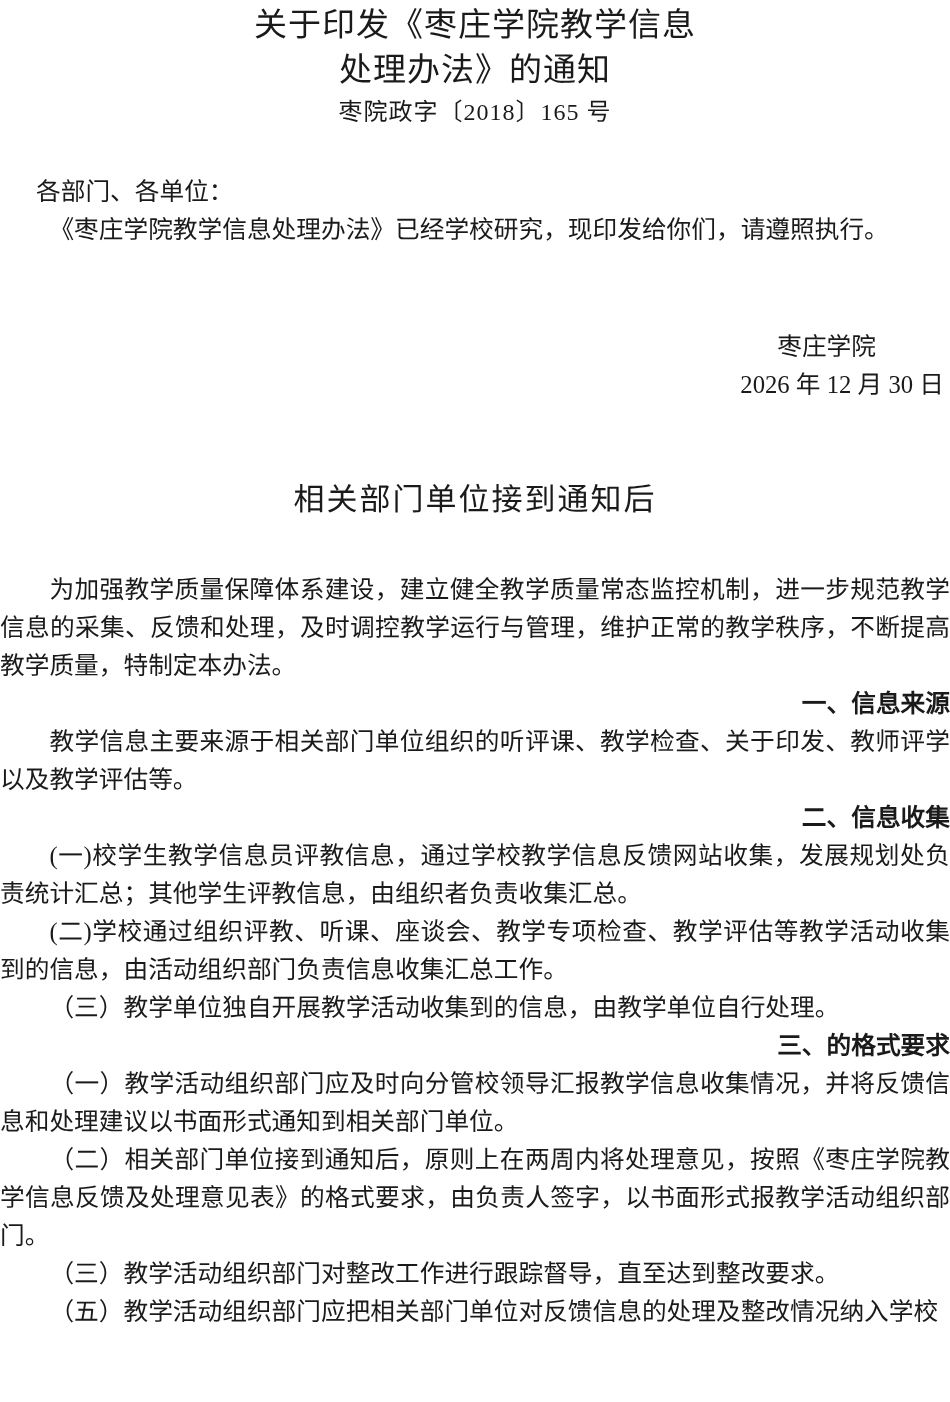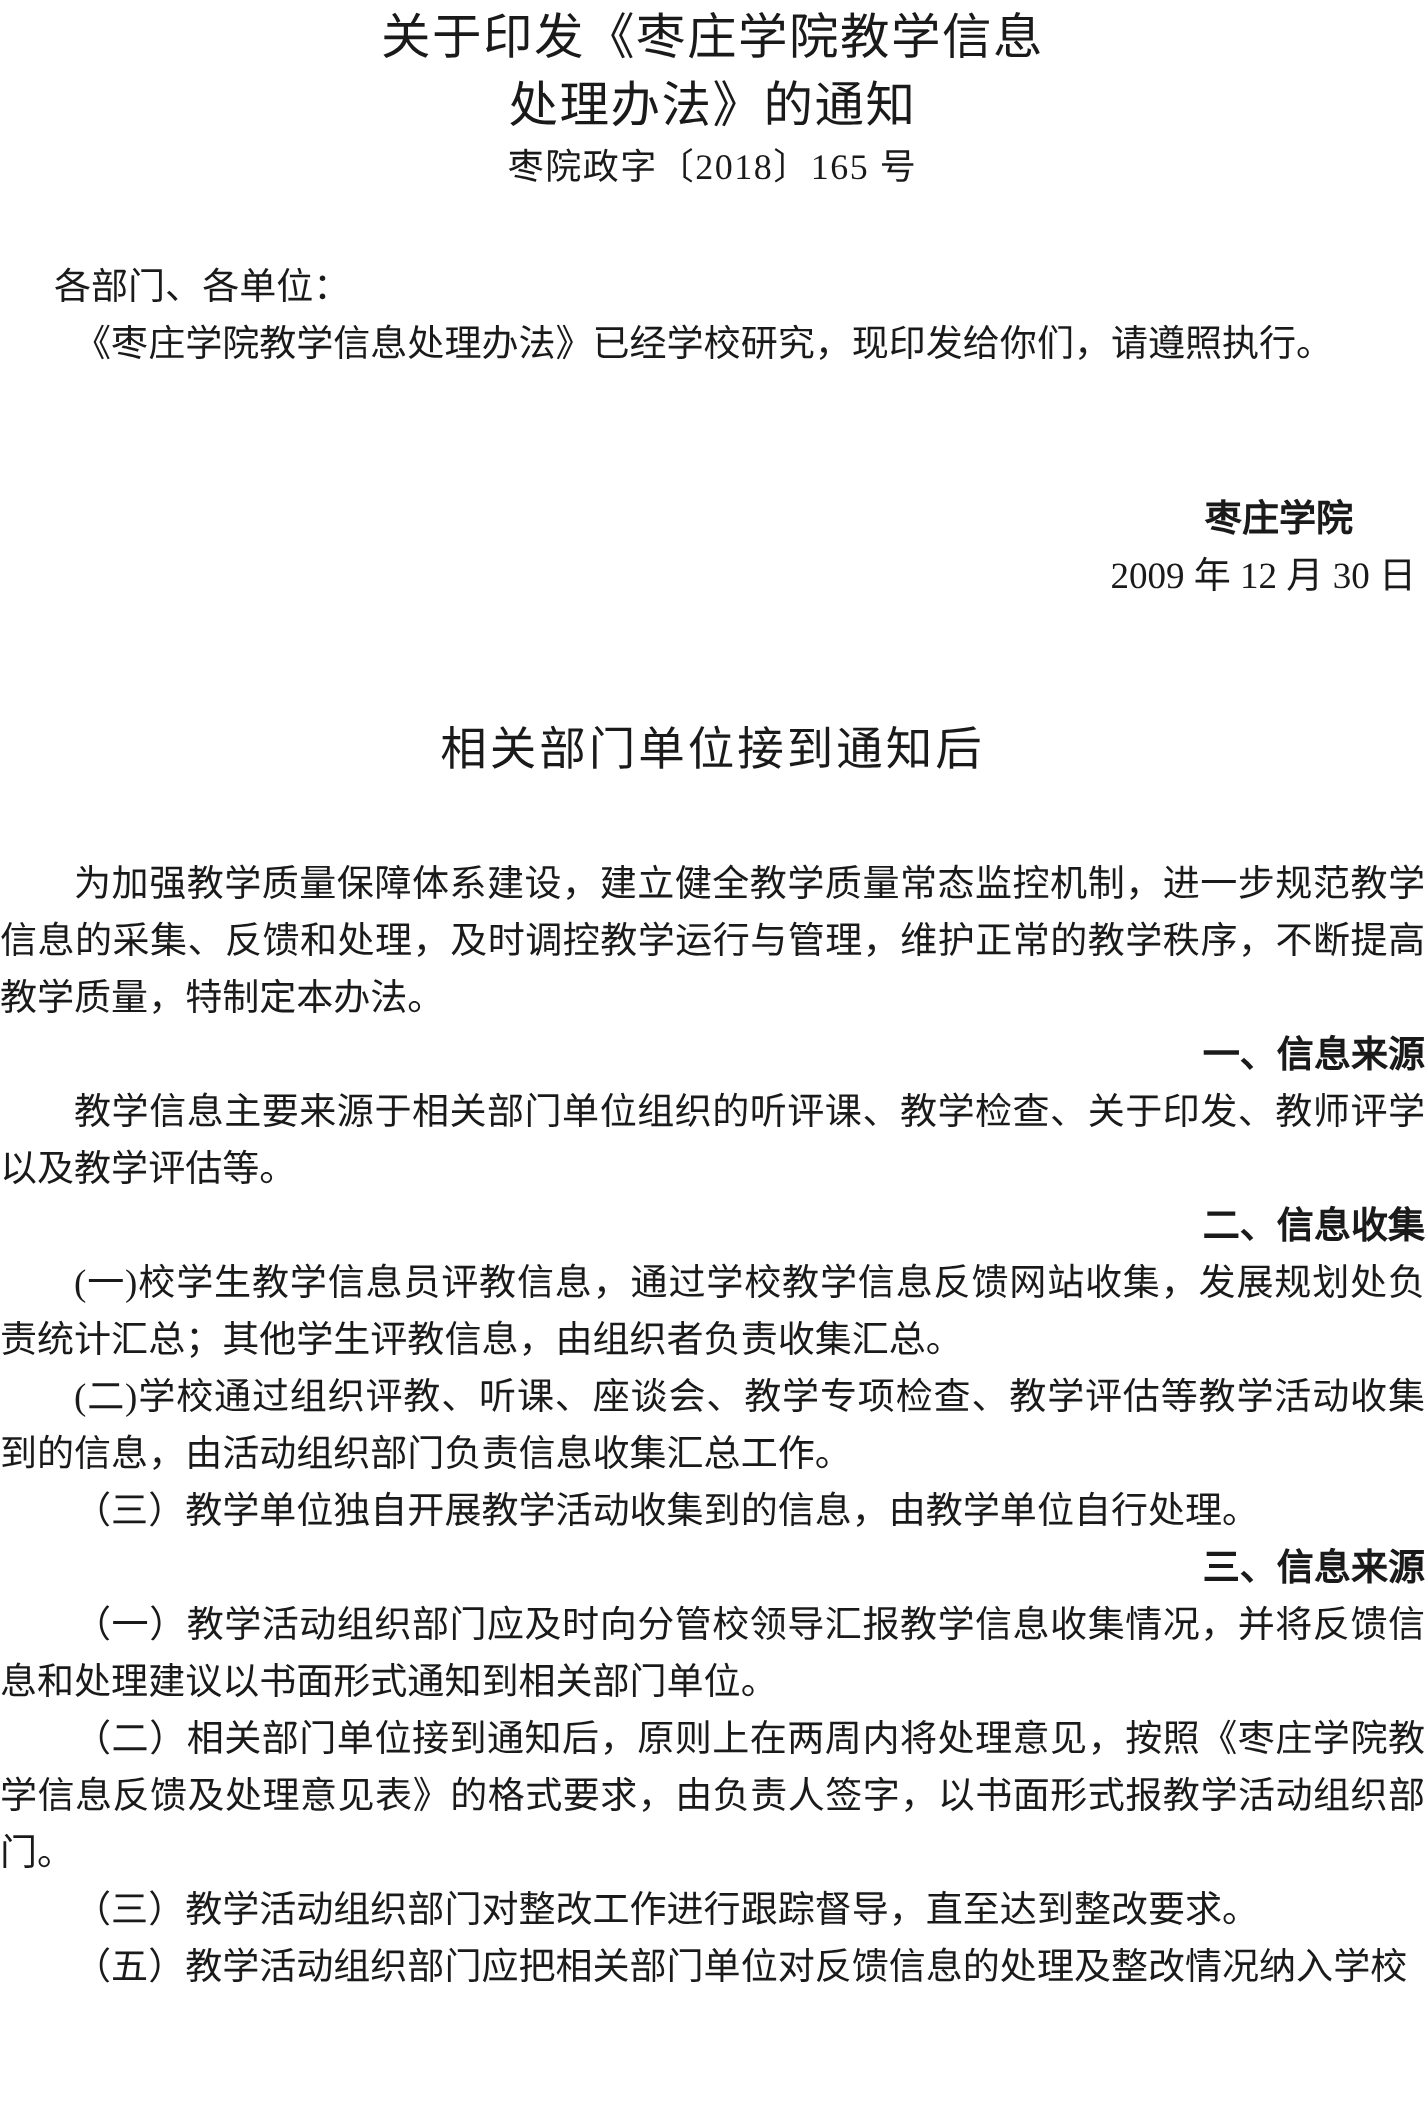--- a/index.html
+++ b/index.html
@@ -51,21 +51,21 @@
     text-indent: 2em;
     text-align: justify;
   }
   
   .sign-block {
     margin-top: 79px;
     text-align: right;
     font-size: 24.7px;
     line-height: 38px;
   }
-  .signer { padding-right: 48px; font-weight: bold; }
+  .signer { padding-right: 74px; }
   .sign-date { padding-right: 6px; }
   
   .section-title {
     margin: 74px 0 0 0;
     text-align: center;
     font-family: "Liberation Sans", sans-serif;
     font-weight: normal;
     font-size: 31px;
     line-height: 44px;
     letter-spacing: 2px;
@@ -97,33 +97,33 @@
   </h1>
 
   <div class="doc-number">枣院政字〔2018〕165 号</div>
 
   <div class="salutation">各部门、各单位：</div>
 
   <p class="intro">《枣庄学院教学信息处理办法》已经学校研究，现印发给你们，请遵照执行。</p>
 
   <div class="sign-block">
     <div class="signer">枣庄学院</div>
-    <div class="sign-date">2009 年 12 月 30 日</div>
+    <div class="sign-date">2026 年 12 月 30 日</div>
   </div>
 
   <h2 class="section-title">相关部门单位接到通知后</h2>
 
   <div class="body-block">
       <p class="para">为加强教学质量保障体系建设，建立健全教学质量常态监控机制，进一步规范教学信息的采集、反馈和处理，及时调控教学运行与管理，维护正常的教学秩序，不断提高教学质量，特制定本办法。</p>
       <p class="heading">一、信息来源</p>
       <p class="para">教学信息主要来源于相关部门单位组织的听评课、教学检查、关于印发、教师评学以及教学评估等。</p>
       <p class="heading">二、信息收集</p>
       <p class="para">(一)校学生教学信息员评教信息，通过学校教学信息反馈网站收集，发展规划处负责统计汇总；其他学生评教信息，由组织者负责收集汇总。</p>
       <p class="para">(二)学校通过组织评教、听课、座谈会、教学专项检查、教学评估等教学活动收集到的信息，由活动组织部门负责信息收集汇总工作。</p>
       <p class="para">（三）教学单位独自开展教学活动收集到的信息，由教学单位自行处理。</p>
-      <p class="heading">三、信息来源</p>
+      <p class="heading">三、的格式要求</p>
       <p class="para">（一）教学活动组织部门应及时向分管校领导汇报教学信息收集情况，并将反馈信息和处理建议以书面形式通知到相关部门单位。</p>
       <p class="para">（二）相关部门单位接到通知后，原则上在两周内将处理意见，按照《枣庄学院教学信息反馈及处理意见表》的格式要求，由负责人签字，以书面形式报教学活动组织部门。</p>
       <p class="para">（三）教学活动组织部门对整改工作进行跟踪督导，直至达到整改要求。</p>
       <p class="para">（五）教学活动组织部门应把相关部门单位对反馈信息的处理及整改情况纳入学校</p>
     </div>
 
 </div>
 
 </body></html>

